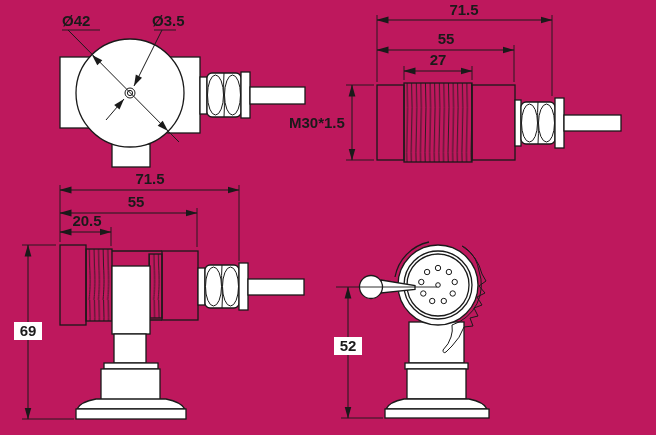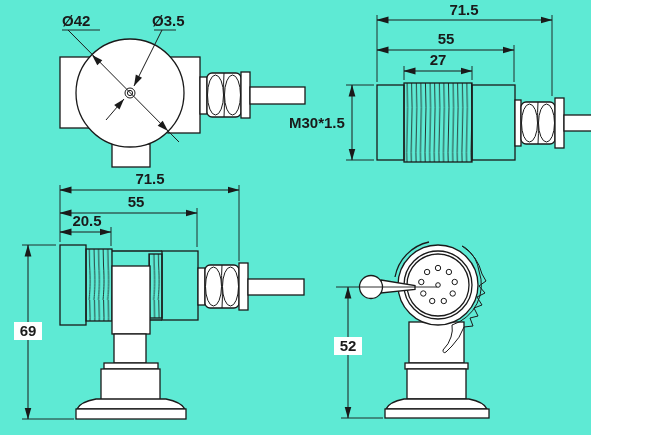--- a/index.html
+++ b/index.html
@@ -1,16 +1,16 @@
 <!DOCTYPE html>
 <html><head>
 <meta charset="utf-8">
 <style>
   html,body{margin:0;padding:0;background:#ffffff;}
-  .stage{width:591px;height:435px;background:#5eead4;position:relative;overflow:hidden;}
+  .stage{width:656px;height:435px;background:#be185d;position:relative;overflow:hidden;}
   svg{display:block;}
   .ol  {fill:none;stroke:#1a1a1a;stroke-width:1.3;stroke-linejoin:miter;}
   .olw {fill:#ffffff;stroke:#1a1a1a;stroke-width:1.3;stroke-linejoin:miter;}
   .ol2 {fill:none;stroke:#1a1a1a;stroke-width:1;}
   .dim {fill:none;stroke:#1a1a1a;stroke-width:1;}
   .ext {fill:none;stroke:#1a1a1a;stroke-width:0.9;}
   .cl  {fill:none;stroke:#1a1a1a;stroke-width:0.9;}
   .arr {fill:#1a1a1a;stroke:none;}
   .mask{fill:#ffffff;stroke:none;}
   .lbl {font-family:"Liberation Sans","DejaVu Sans",sans-serif;font-size:15px;font-weight:bold;fill:#1a1a1a;}

